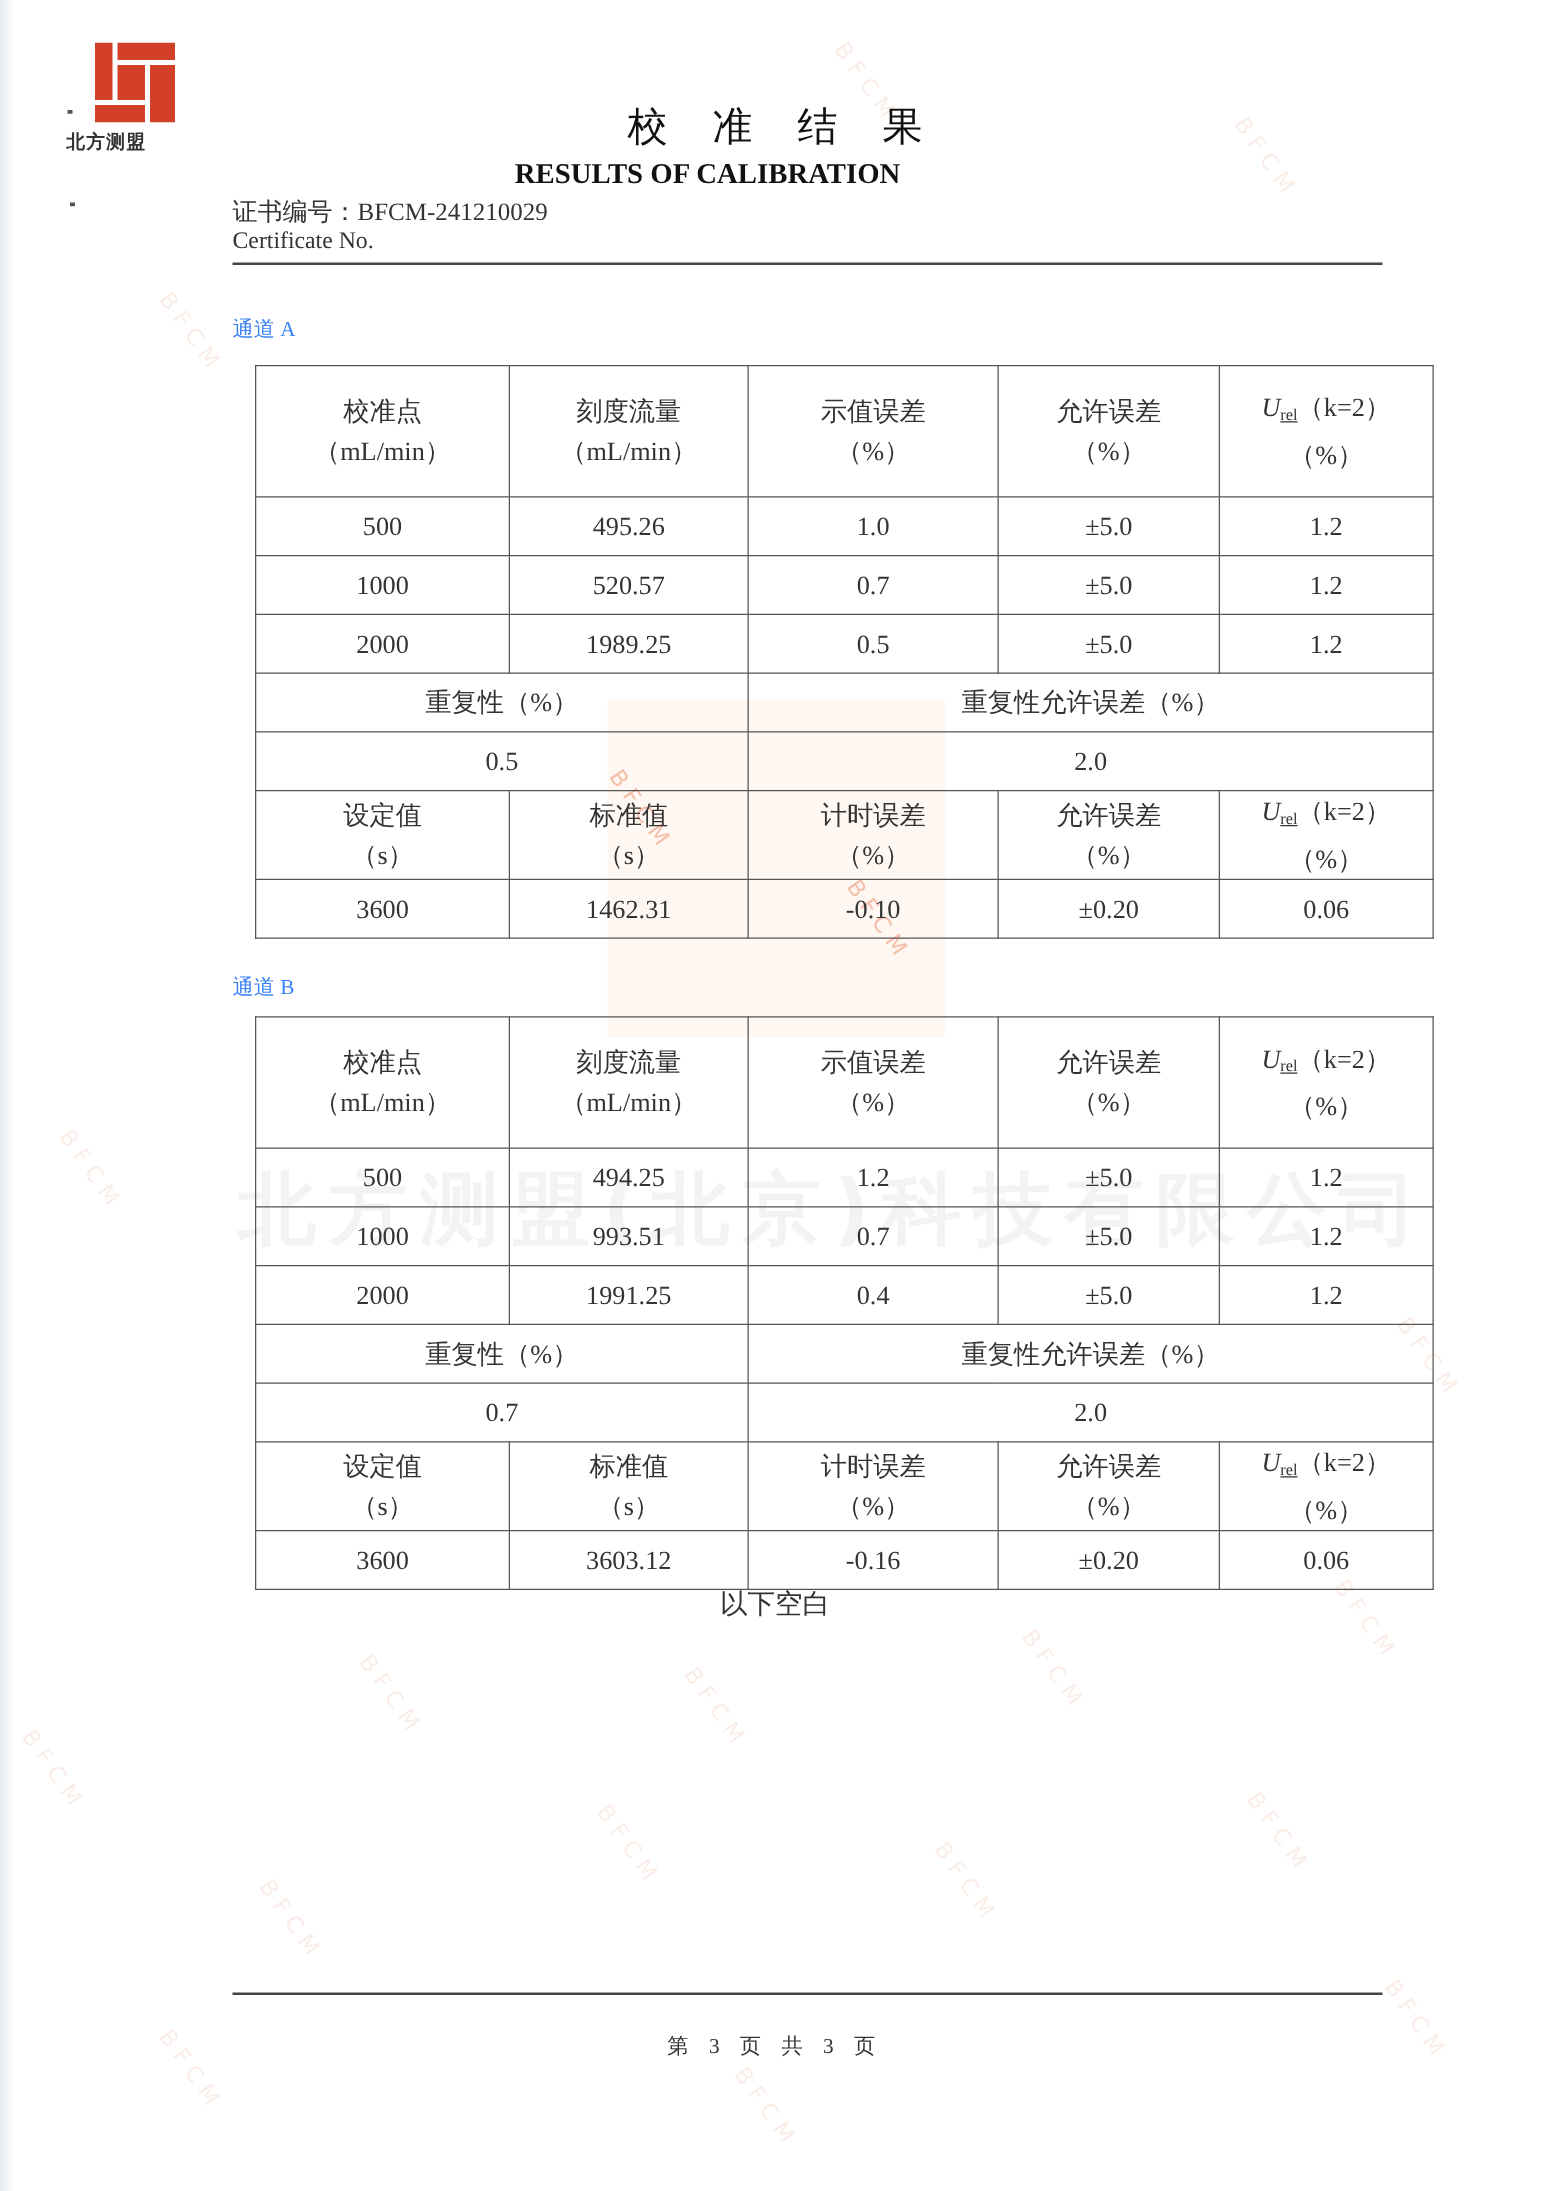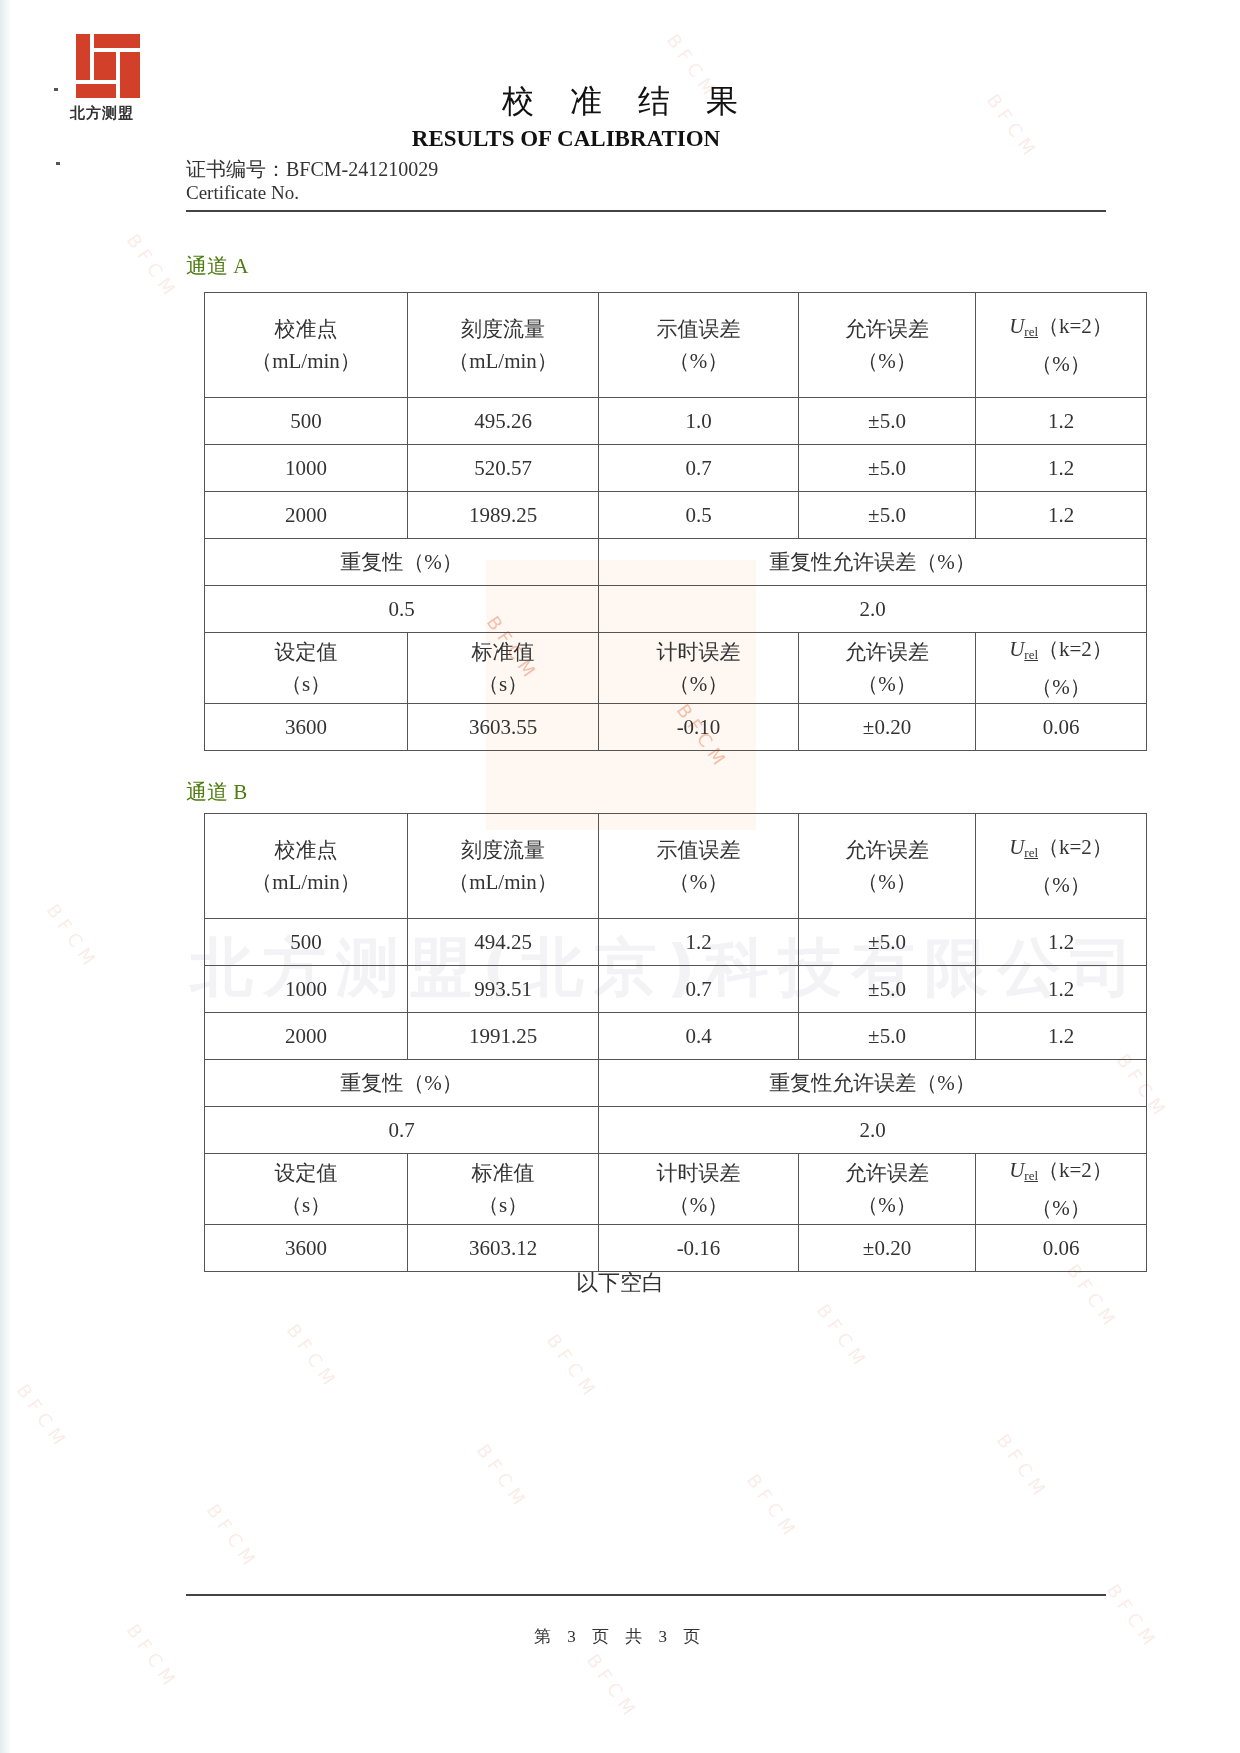--- a/index.html
+++ b/index.html
@@ -5,31 +5,31 @@
   html, body { margin: 0; padding: 0; }
   body {
     width: 1240px; height: 1753px; position: relative; overflow: hidden;
     background: #ffffff;
     font-family: "Liberation Serif", "DejaVu Serif", serif;
     color: #222;
   }
   .leftedge { position: absolute; left: 0; top: 0; width: 10px; height: 1753px;
     background: linear-gradient(to right, #e4ecef, #fafcfc); }
   .logo { position: absolute; left: 76px; top: 34px; width: 64px; height: 64px; }
-  .logo-text { position: absolute; left: 70px; top: 104px; font-family: "DejaVu Sans", sans-serif;
+  .logo-text { position: absolute; left: 53px; top: 104px; font-family: "DejaVu Sans", sans-serif;
     font-weight: bold; font-size: 15px; color: #333; letter-spacing: 1px; }
   .speck { position: absolute; width: 4px; height: 3px; background: #555; }
   .title-cn { position: absolute; left: 0; width: 1240px; top: 80px; text-align: center;
     font-size: 32px; letter-spacing: 14px; color: #111; padding-left: 14px; box-sizing: border-box; }
   .title-en { position: absolute; left: 0; width: 1132px; top: 126px; text-align: center;
     font-size: 23px; font-weight: bold; color: #111; }
   .cert-no { position: absolute; left: 186px; top: 156px; font-size: 20px; color: #333; }
   .cert-en { position: absolute; left: 186px; top: 182px; font-size: 19px; color: #333; }
   .hrule { position: absolute; height: 1.5px; background: #444; }
-  .section-label { position: absolute; left: 186px; font-size: 21px; color: #4d7c0f; }
+  .section-label { position: absolute; left: 186px; font-size: 17px; color: #3b82f6; }
   table.cal { position: absolute; left: 192px; width: 942px; border-collapse: collapse;
     table-layout: fixed; font-size: 21px; color: #333; margin-left: 12px; }
   table.cal td { border: 1.5px solid #555; text-align: center; vertical-align: middle; padding: 0; line-height: 32px; }
   .hdr td { height: 104px; }
   .row td { height: 46px; }
   .rep td { height: 46px; }
   .hdr2 td { height: 68px; line-height: 30px; }
   .row2 td { height: 46px; }
   .urel i { font-style: italic; }
   .urel sub { font-size: 13px; vertical-align: -3px; text-decoration: underline; }
@@ -166,21 +166,21 @@
           <div>允许误差</div>
           <div>（%）</div>
         </td>
     <td class="urel">
           <div><i>U</i><sub>rel</sub><span>（k=2）</span></div>
           <div>（%）</div>
         </td>
   </tr>
   <tr class="row2">
     <td>3600</td>
-    <td>3603.55</td>
+    <td>1462.31</td>
     <td>-0.10</td>
     <td>±0.20</td>
     <td>0.06</td>
   </tr>
 </tbody>
   </table>
 
 <div class="section-label" style="top:778px;">通道 B</div>
 <table class="cal" style="top:813px;">
   <colgroup>

